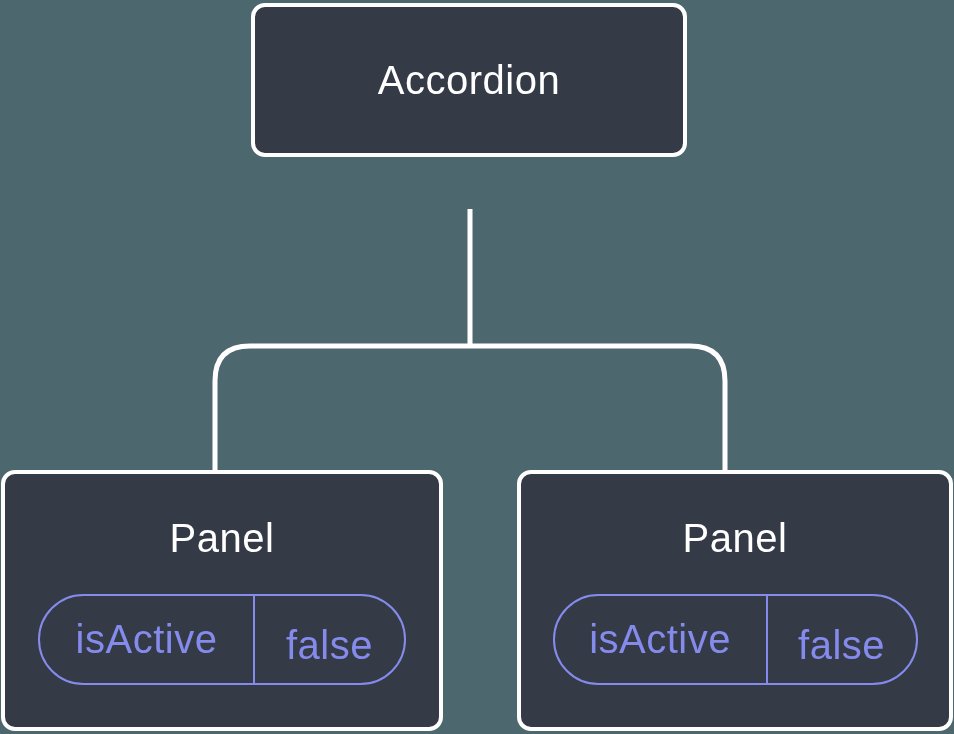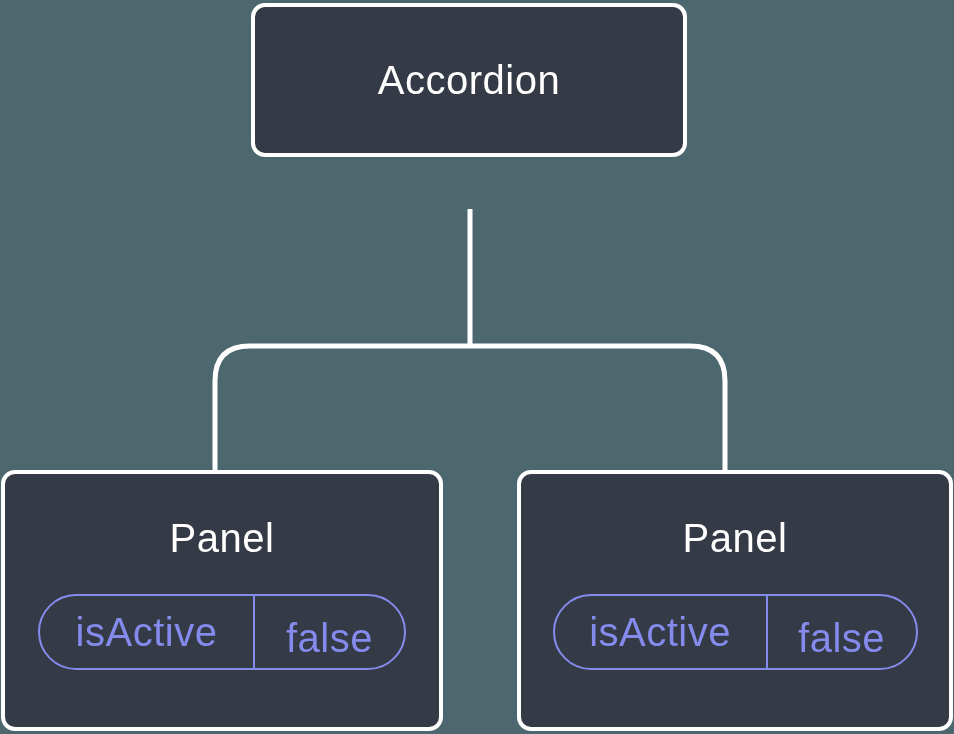--- a/index.html
+++ b/index.html
@@ -57,21 +57,21 @@
     color: #ffffff;
     font-size: 40px;
     line-height: 44px;
     font-weight: 500;
     letter-spacing: 0.5px;
   }
   .state-pill {
     margin-top: 34px;
     box-sizing: border-box;
     width: 368px;
-    height: 76px;
+    height: 91px;
     border: 2.5px solid #858bec;
     border-radius: 48px;
     display: flex;
     align-items: stretch;
     overflow: hidden;
   }
   .node-panel-right .state-pill {
     width: 365px;
   }
   .state-cell {

